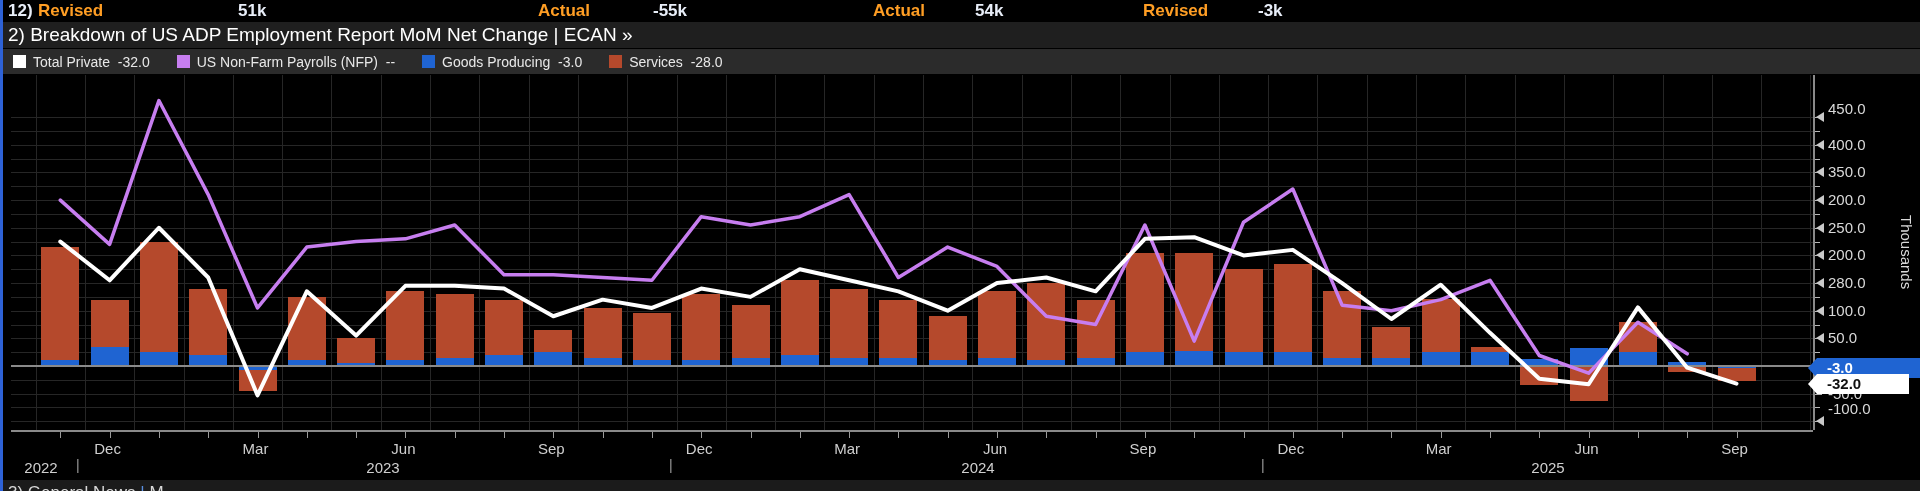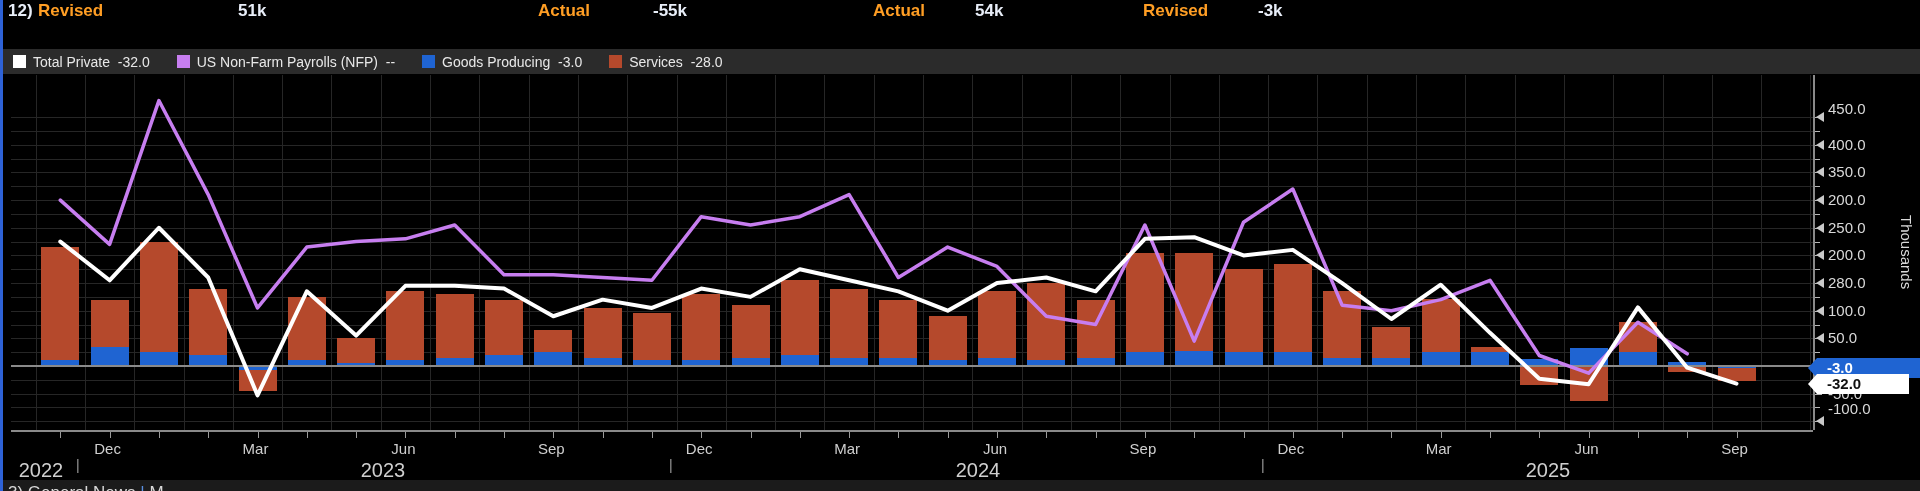--- a/index.html
+++ b/index.html
@@ -25,21 +25,21 @@
   .ytick{position:absolute;left:0;height:1px;background:#b8b8b8;}
   .yarrow{position:absolute;left:1px;width:0;height:0;border-top:5px solid transparent;border-bottom:5px solid transparent;border-right:8px solid #c9c9c9;}
   .ylab{position:absolute;left:13px;font-size:15px;color:#d9d9d9;}
   .tag{position:absolute;left:2px;height:20px;font-size:15px;font-weight:bold;line-height:20px;padding-left:10px;box-sizing:border-box;}
   .notch{position:absolute;left:-9px;top:0;width:0;height:0;border-top:10px solid transparent;border-bottom:10px solid transparent;}
   .thousands{position:absolute;left:1893px;top:75px;height:355px;width:20px;display:flex;align-items:center;justify-content:center;
              writing-mode:vertical-rl;font-size:15px;color:#d9d9d9;}
   #xaxis{position:absolute;left:8px;top:430px;width:1802px;height:2px;background:#8a8a8a;}
   .xtick{position:absolute;top:432px;width:1px;height:6px;background:#9a9a9a;}
   .mlab{position:absolute;top:440px;font-size:15px;color:#cfcfcf;transform:translateX(-50%);}
-  .ylabY{position:absolute;top:459px;font-size:20px;color:#cfcfcf;transform:translateX(-50%);}
+  .ylabY{position:absolute;top:459px;font-size:15px;color:#cfcfcf;transform:translateX(-50%);}
   .ypipe{position:absolute;top:457px;font-size:14px;color:#9a9a9a;}
   .botstrip{position:absolute;left:0;top:480px;width:100%;height:11px;background:#1b1b1b;overflow:hidden;}
   .botstrip .bt{position:absolute;left:5px;top:3px;font-size:17px;color:#d8d8d8;white-space:pre;}
   .botstrip .bp{color:#5a8fe0;}
 </style>
 </head>
 <body>
 
 <div id="screen">
 
@@ -48,20 +48,23 @@
     <span class="amber" style="left:35px">Revised</span>
     <span class="wval" style="left:235px">51k</span>
     <span class="amber" style="left:535px">Actual</span>
     <span class="wval" style="left:650px">-55k</span>
     <span class="amber" style="left:870px">Actual</span>
     <span class="wval" style="left:972px">54k</span>
     <span class="amber" style="left:1140px">Revised</span>
     <span class="wval" style="left:1255px">-3k</span>
   </div>
 
+  <div class="titlebar">
+    <span class="t">2) Breakdown of US ADP Employment Report MoM Net Change | ECAN »</span>
+  </div>
 
   <div class="legendbar" id="legend">
       <div class="litem"><span class="sw" style="background: rgb(255, 255, 255);"></span><span>Total Private  -32.0</span></div>
       <div class="litem"><span class="sw" style="background: rgb(199, 126, 240);"></span><span>US Non-Farm Payrolls (NFP)  --</span></div>
       <div class="litem"><span class="sw" style="background: rgb(31, 100, 210);"></span><span>Goods Producing  -3.0</span></div>
       <div class="litem"><span class="sw" style="background: rgb(181, 73, 44);"></span><span>Services  -28.0</span></div>
     </div>
 
   <div id="plot">
       <div class="hgrid" style="top: 346.3px;"></div>

